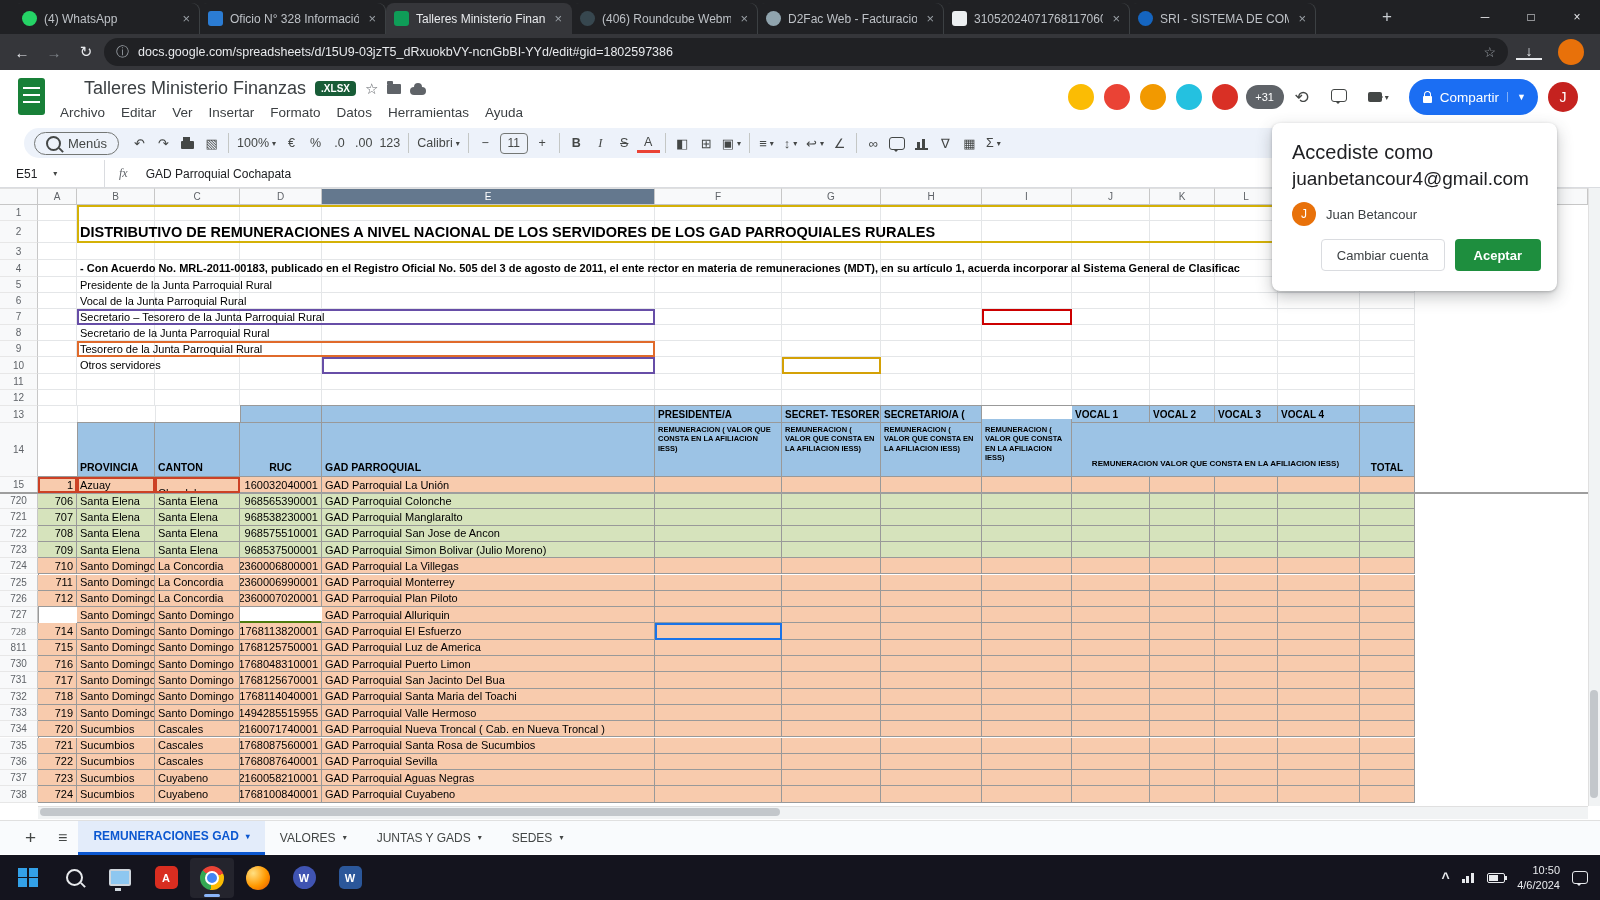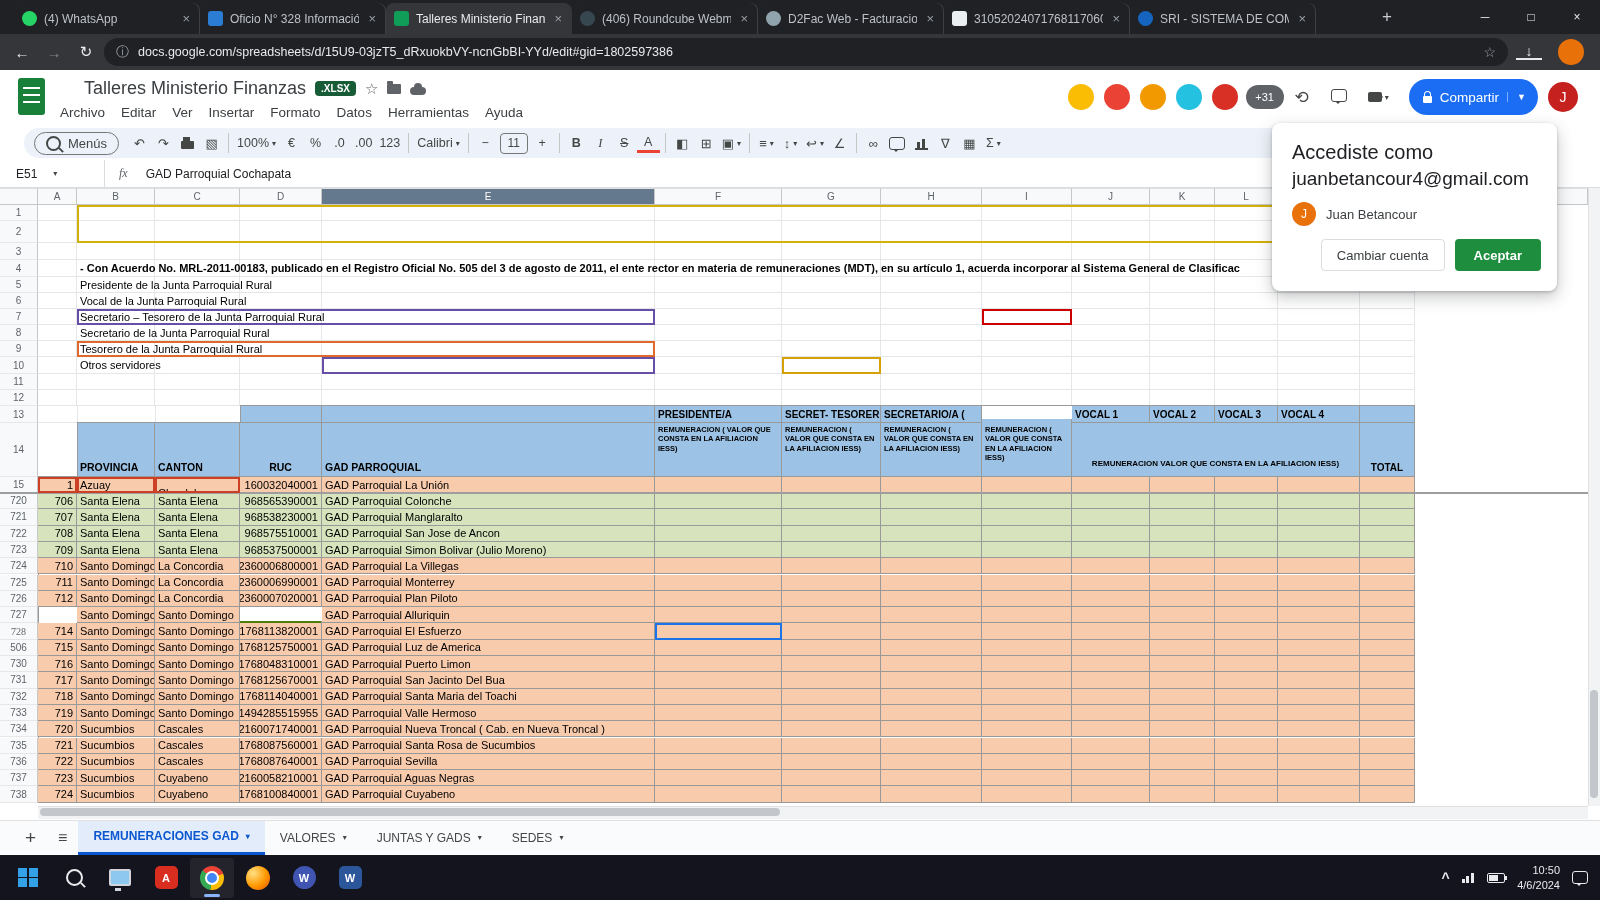--- a/index.html
+++ b/index.html
@@ -490,20 +490,21 @@
     <div class="ln" style="left: 38px; top: 324px; width: 1377px; height: 1px; background: rgb(228, 230, 232);"></div>
     <div class="ln" style="left: 38px; top: 340px; width: 1377px; height: 1px; background: rgb(228, 230, 232);"></div>
     <div class="ln" style="left: 38px; top: 356px; width: 1377px; height: 1px; background: rgb(228, 230, 232);"></div>
     <div class="ln" style="left: 38px; top: 373px; width: 1377px; height: 1px; background: rgb(228, 230, 232);"></div>
     <div class="ln" style="left: 38px; top: 389px; width: 1377px; height: 1px; background: rgb(228, 230, 232);"></div>
     <div class="ln" style="left: 38px; top: 405px; width: 1377px; height: 1px; background: rgb(228, 230, 232);"></div>
     <div class="ln" style="left: 77px; top: 406px; width: 1px; height: 17px; background: rgb(228, 230, 232);"></div>
     <div class="ln" style="left: 155px; top: 406px; width: 1px; height: 17px; background: rgb(228, 230, 232);"></div>
     <div class="ln" style="left: 38px; top: 422px; width: 202px; height: 1px; background: rgb(228, 230, 232);"></div>
     <div class="ln" style="left: 38px; top: 476px; width: 39px; height: 1px; background: rgb(228, 230, 232);"></div>
+    <div class="rowlabel" style="left: 80px; top: 224px; font-size: 14.5px; font-weight: bold;">DISTRIBUTIVO DE REMUNERACIONES A NIVEL NACIONAL DE LOS SERVIDORES DE LOS GAD PARROQUIALES RURALES</div>
     <div class="rowlabel" style="left: 80px; top: 262px; font-weight: bold; width: 1188px;">- Con Acuerdo No. MRL-2011-00183, publicado en el Registro Oficial No. 505 del 3 de agosto de 2011, el ente rector en materia de remuneraciones (MDT), en su artículo 1, acuerda incorporar al Sistema General de Clasificac</div>
     <div class="rowlabel" style="left: 80px; top: 278.5px;">Presidente de la Junta Parroquial Rural</div>
     <div class="rowlabel" style="left: 80px; top: 294.5px;">Vocal de la Junta Parroquial Rural</div>
     <div class="rowlabel" style="left: 80px; top: 310.5px;">Secretario – Tesorero de la Junta Parroquial Rural</div>
     <div class="rowlabel" style="left: 80px; top: 326.5px;">Secretario de la Junta Parroquial Rural</div>
     <div class="rowlabel" style="left: 80px; top: 342.5px;">Tesorero de la Junta Parroquial Rural</div>
     <div class="rowlabel" style="left: 80px; top: 358.5px;">Otros servidores</div>
     <div class="cell tcell hl13" style="left: 240px; top: 406px; width: 82px; height: 17px; background: rgb(156, 195, 229);"></div>
     <div class="cell tcell hl13" style="left: 322px; top: 406px; width: 333px; height: 17px; background: rgb(156, 195, 229);"></div>
     <div class="cell tcell hl13" style="left: 655px; top: 406px; width: 127px; height: 17px; background: rgb(156, 195, 229);">PRESIDENTE/A</div>
@@ -674,21 +675,21 @@
     <div class="cell tcell" style="left: 322px; top: 623.4px; width: 333px; height: 16.3px; background: rgb(248, 203, 173);">GAD Parroquial El Esfuerzo</div>
     <div class="cell tcell" style="left: 655px; top: 623.4px; width: 127px; height: 16.3px; background: rgb(248, 203, 173);"></div>
     <div class="cell tcell" style="left: 782px; top: 623.4px; width: 99px; height: 16.3px; background: rgb(248, 203, 173);"></div>
     <div class="cell tcell" style="left: 881px; top: 623.4px; width: 101px; height: 16.3px; background: rgb(248, 203, 173);"></div>
     <div class="cell tcell" style="left: 982px; top: 623.4px; width: 90px; height: 16.3px; background: rgb(248, 203, 173);"></div>
     <div class="cell tcell" style="left: 1072px; top: 623.4px; width: 78px; height: 16.3px; background: rgb(248, 203, 173);"></div>
     <div class="cell tcell" style="left: 1150px; top: 623.4px; width: 65px; height: 16.3px; background: rgb(248, 203, 173);"></div>
     <div class="cell tcell" style="left: 1215px; top: 623.4px; width: 63px; height: 16.3px; background: rgb(248, 203, 173);"></div>
     <div class="cell tcell" style="left: 1278px; top: 623.4px; width: 82px; height: 16.3px; background: rgb(248, 203, 173);"></div>
     <div class="cell tcell" style="left: 1360px; top: 623.4px; width: 55px; height: 16.3px; background: rgb(248, 203, 173);"></div>
-    <div class="gut" style="top: 639.7px; height: 16.3px;">506</div>
+    <div class="gut" style="top: 639.7px; height: 16.3px;">811</div>
     <div class="cell tcell" style="left: 38px; top: 639.7px; width: 39px; height: 16.3px; background: rgb(248, 203, 173); justify-content: flex-end;">715</div>
     <div class="cell tcell" style="left: 77px; top: 639.7px; width: 78px; height: 16.3px; background: rgb(248, 203, 173);">Santo Domingo de los Tsáchilas</div>
     <div class="cell tcell" style="left: 155px; top: 639.7px; width: 85px; height: 16.3px; background: rgb(248, 203, 173);">Santo Domingo</div>
     <div class="cell tcell" style="left: 240px; top: 639.7px; width: 82px; height: 16.3px; background: rgb(248, 203, 173); justify-content: flex-end;">1768125750001</div>
     <div class="cell tcell" style="left: 322px; top: 639.7px; width: 333px; height: 16.3px; background: rgb(248, 203, 173);">GAD Parroquial Luz de America</div>
     <div class="cell tcell" style="left: 655px; top: 639.7px; width: 127px; height: 16.3px; background: rgb(248, 203, 173);"></div>
     <div class="cell tcell" style="left: 782px; top: 639.7px; width: 99px; height: 16.3px; background: rgb(248, 203, 173);"></div>
     <div class="cell tcell" style="left: 881px; top: 639.7px; width: 101px; height: 16.3px; background: rgb(248, 203, 173);"></div>
     <div class="cell tcell" style="left: 982px; top: 639.7px; width: 90px; height: 16.3px; background: rgb(248, 203, 173);"></div>
     <div class="cell tcell" style="left: 1072px; top: 639.7px; width: 78px; height: 16.3px; background: rgb(248, 203, 173);"></div>

